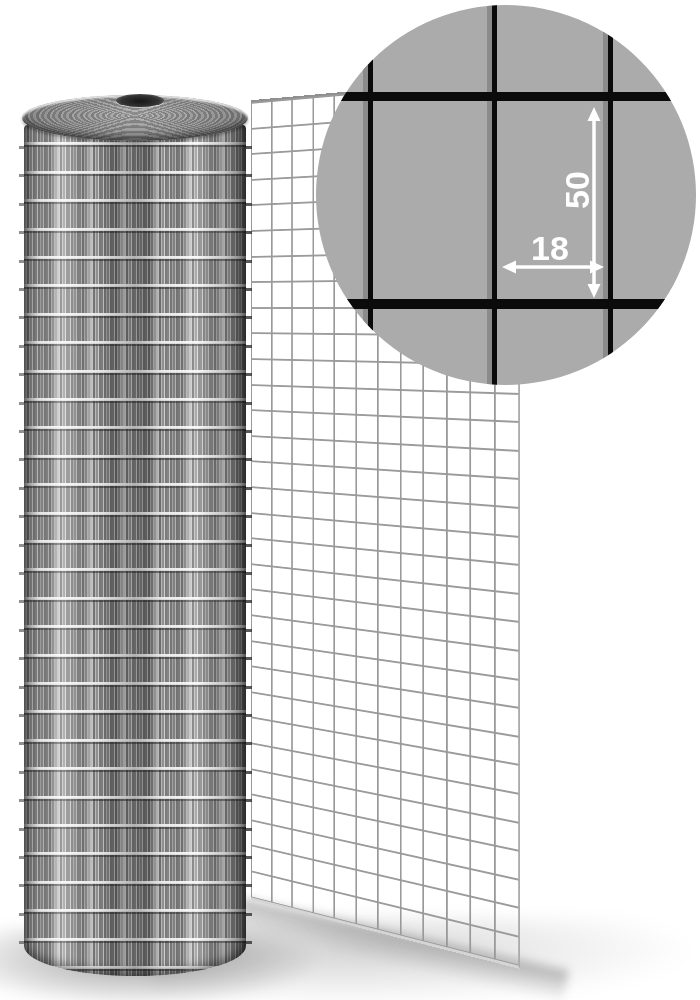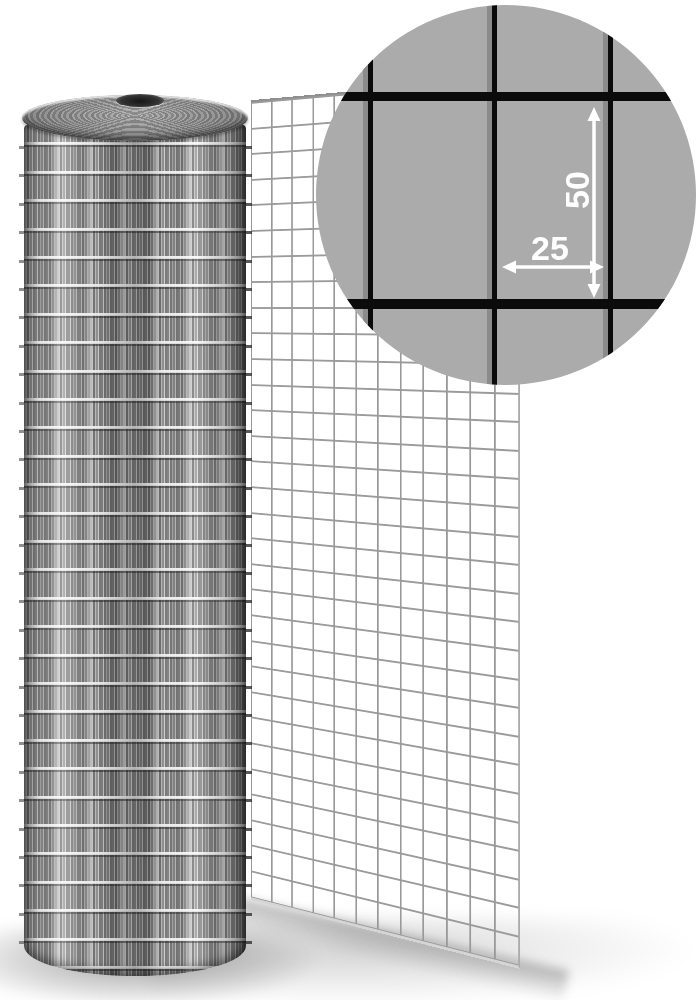--- a/index.html
+++ b/index.html
@@ -132,16 +132,16 @@
         <polygon points="278,293 271.5,279 284.5,279"></polygon>
       </g>
       <g fill="#FFFFFF" stroke="none">
         <line x1="194" y1="262" x2="280" y2="262" stroke="#FFFFFF" stroke-width="3.5"></line>
         <polygon points="186,262 200,255.5 200,268.5"></polygon>
         <polygon points="288,262 274,255.5 274,268.5"></polygon>
       </g>
     </svg>
 
     <div class="dim-label dim-label-v">50</div>
-    <div class="dim-label dim-label-h">25</div>
+    <div class="dim-label dim-label-h">18</div>
   </div>
 
 </div>
 
 </body></html>

